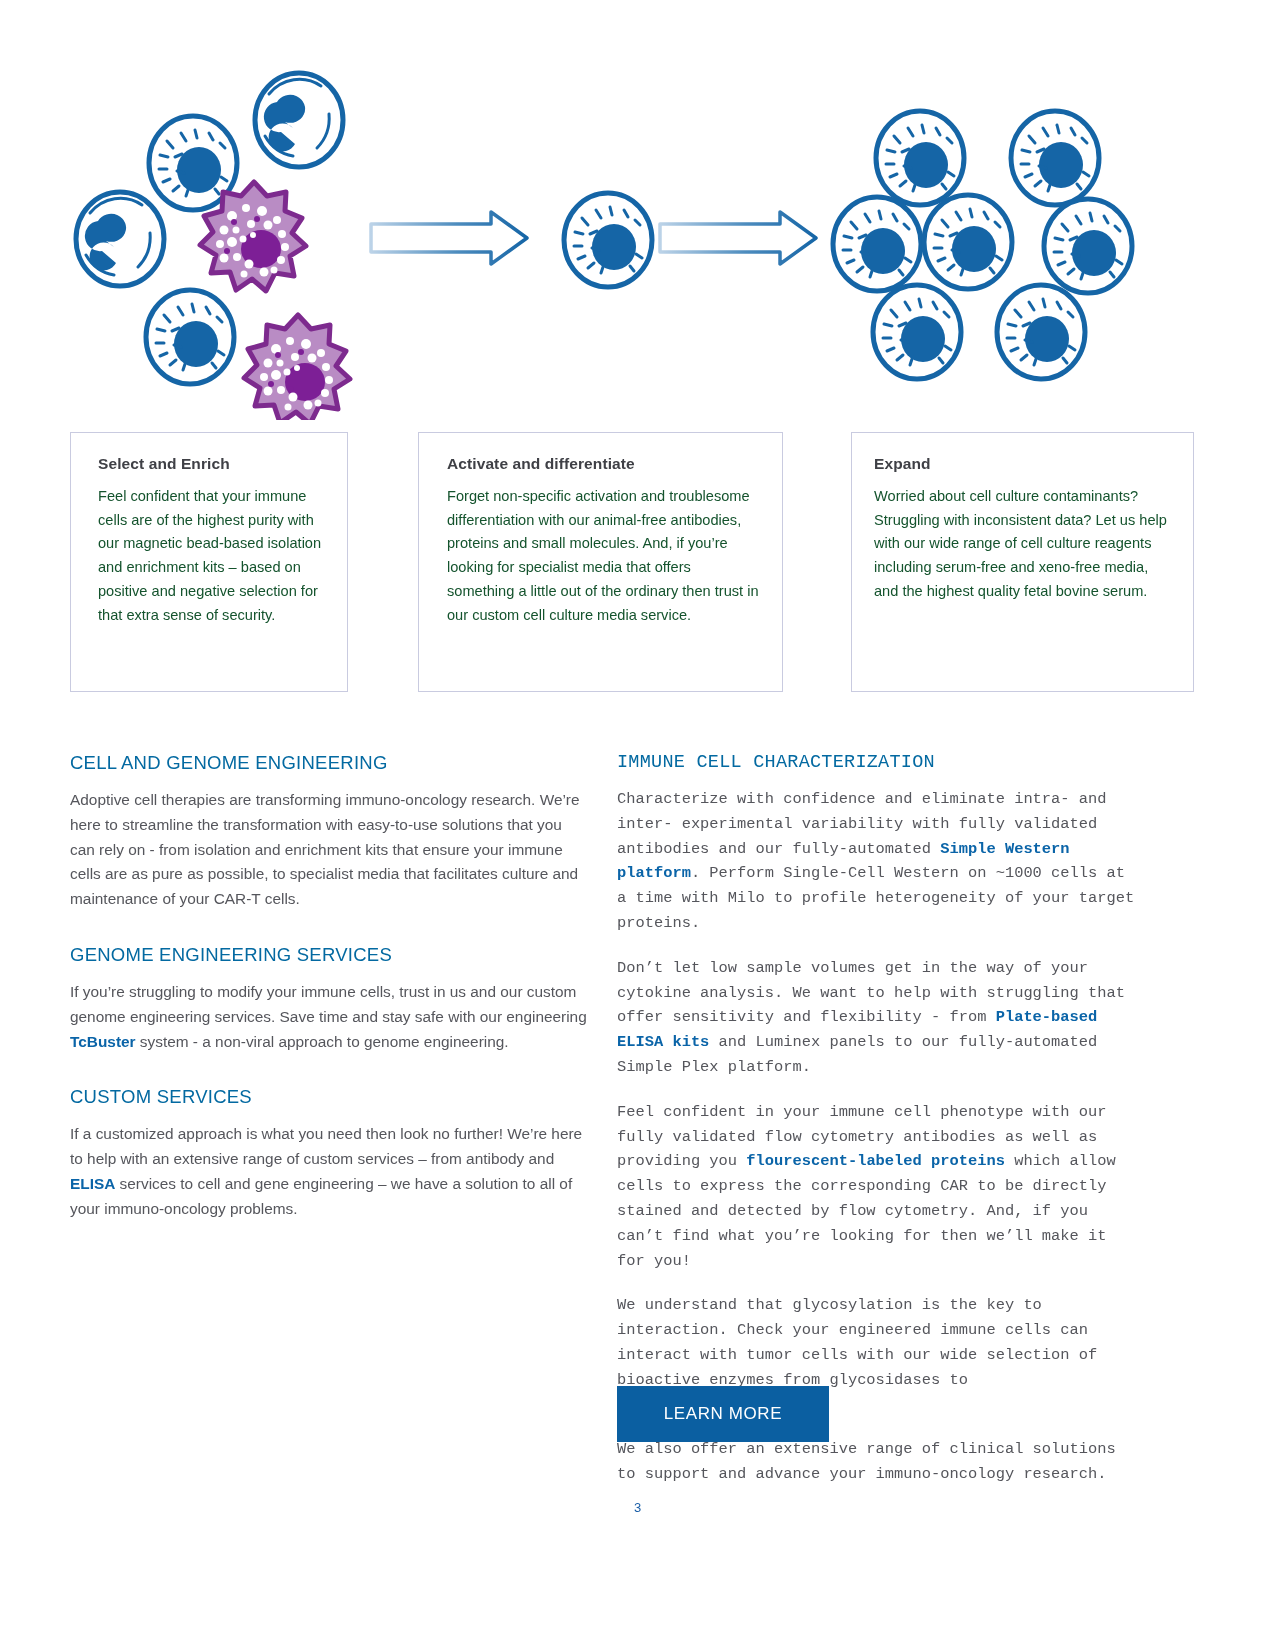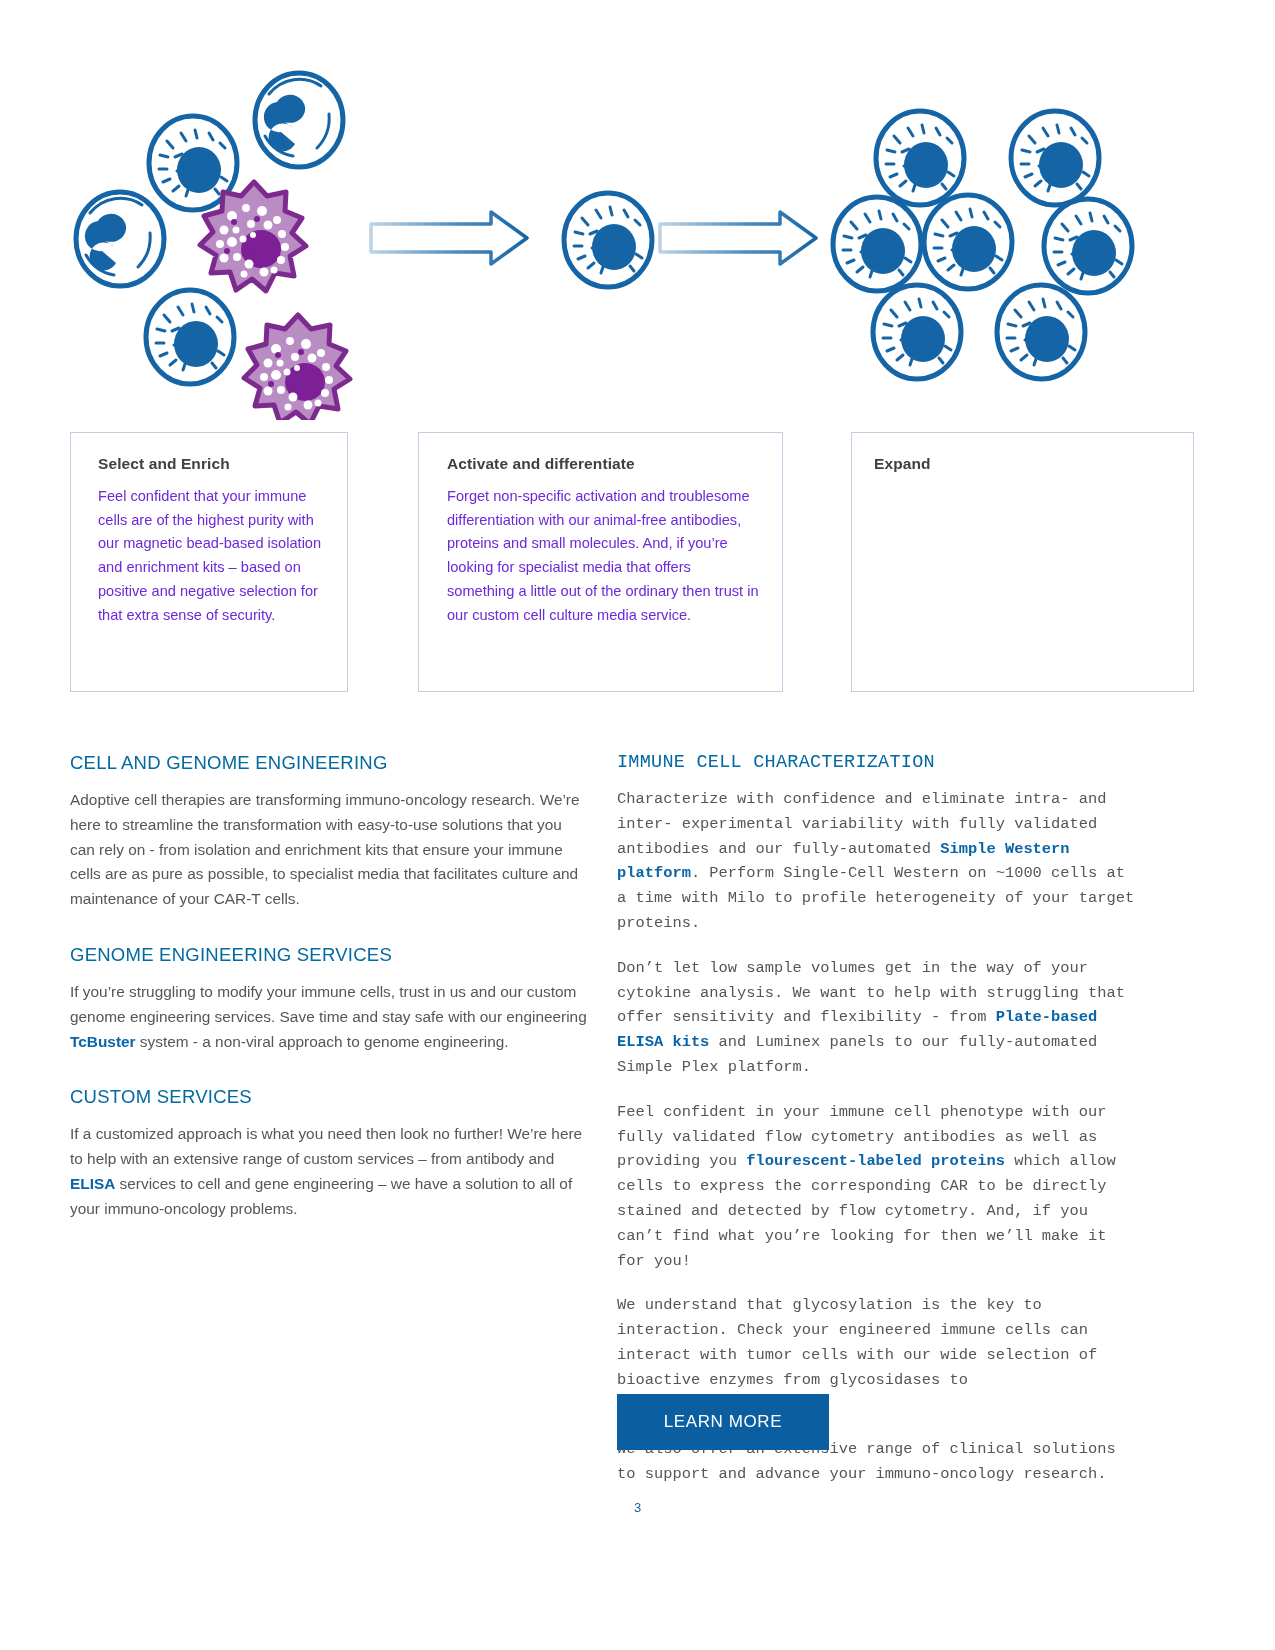--- a/index.html
+++ b/index.html
@@ -48,21 +48,21 @@
   .feature-title {
     font-size: 15.5px;
     font-weight: bold;
     color: #3f4046;
     margin: 0 0 12px 0;
     letter-spacing: 0.1px;
   }
   .feature-body {
     font-size: 14.6px;
     line-height: 23.7px;
-    color: #6d28d9;
+    color: #14532d;
     margin: 0;
   }
 
   
   #content {
     position: absolute;
     left: 70px;
     top: 752px;
     width: 1068px;
   }
@@ -95,21 +95,20 @@
   .lnk {
     color: #0a64a8;
     font-weight: bold;
   }
 
   
   #learn-more-wrap {
     position: absolute;
     left: 617px;
     top: 1386px;
-    margin-top: 8px;
   }
   #learn-more-button {
     display: block;
     width: 212px;
     height: 56px;
     line-height: 56px;
     text-align: center;
     background: #0b5fa1;
     color: #ffffff;
     font-size: 17px;
@@ -258,20 +257,21 @@
   <div class="feature-box box-0">
     <div class="feature-title">Select and Enrich</div>
     <div class="feature-body">Feel confident that your immune cells are of the highest purity with our magnetic bead-based isolation and enrichment kits – based on positive and negative selection for that extra sense of security.</div>
   </div>
   <div class="feature-box box-1">
     <div class="feature-title">Activate and differentiate</div>
     <div class="feature-body">Forget non-specific activation and troublesome differentiation with our animal-free antibodies, proteins and small molecules. And, if you’re looking for specialist media that offers something a little out of the ordinary then trust in our custom cell culture media service.</div>
   </div>
   <div class="feature-box box-2">
     <div class="feature-title">Expand</div>
+    <div class="feature-body">Worried about cell culture contaminants? Struggling with inconsistent data? Let us help with our wide range of cell culture reagents including serum-free and xeno-free media, and the highest quality fetal bovine serum.</div>
   </div>
 </div>
 
 <div id="content">
   <div class="col col-left" id="left-column">
       <div class="sec-block">
         <h2 class="section-heading">CELL AND GENOME ENGINEERING</h2>
         <p class="para"><span>Adoptive cell therapies are transforming immuno-oncology research. We’re here to streamline the transformation with easy-to-use solutions that you can rely on - from isolation and enrichment kits that ensure your immune cells are as pure as possible, to specialist media that facilitates culture and maintenance of your CAR-T cells.</span></p>
       </div>
       <div class="sec-block">

